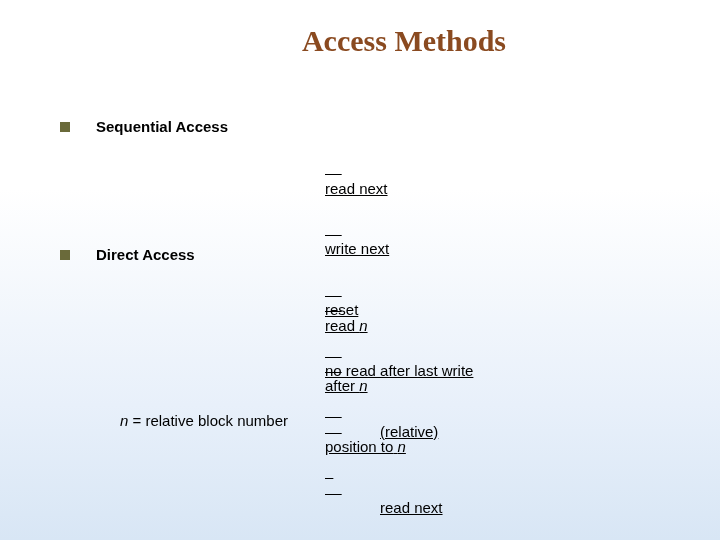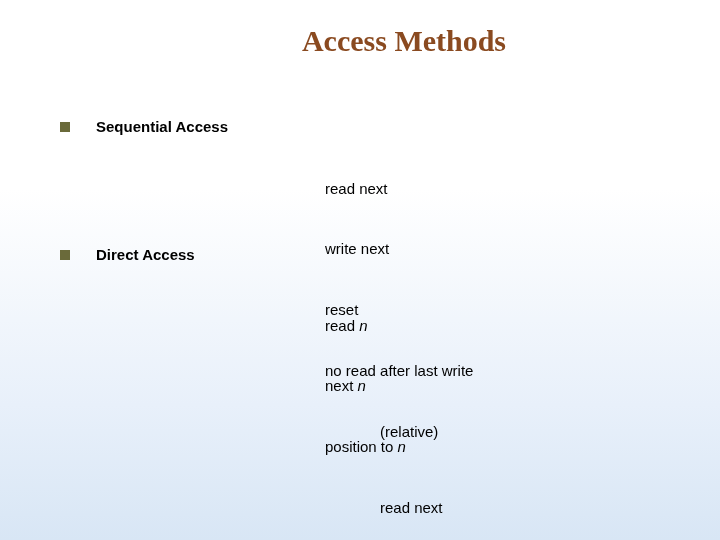--- a/index.html
+++ b/index.html
@@ -47,20 +47,21 @@
     color: #000;
     margin-left: 12px;
   }
   .ops {
     position: absolute;
     left: 325px;
     font-size: 15px;
     line-height: 1.35;
     color: #000;
     white-space: pre;
+    text-decoration: underline;
   }
   .indent1 { padding-left: 55px; }
   .footnote {
     position: absolute;
     left: 120px;
     font-size: 15px;
     color: #000;
   }
   .italic { font-style: italic; }
 </style>
@@ -83,21 +84,24 @@
     <div class="indent1">(relative)</div>
   </div>
 
   <div class="bullet-row" style="top:246px;">
     <div class="square"></div>
     <div class="bullet-label">Direct Access</div>
   </div>
 
   <div class="ops" style="top:275px;">
     <div><span>read</span> <span class="italic">n</span></div>
-    <div><span>next</span> <span class="italic">n</span></div>
+    <div><span>after</span> <span class="italic">n</span></div>
     <div><span>position to</span> <span class="italic">n</span></div>
     <div class="indent1">read next</div>
     
     
   </div>
 
+  <div class="footnote" style="top:412px;">
+    <span class="italic">n</span><span> = relative block number</span>
+  </div>
 
 </div>
 
 </body></html>

